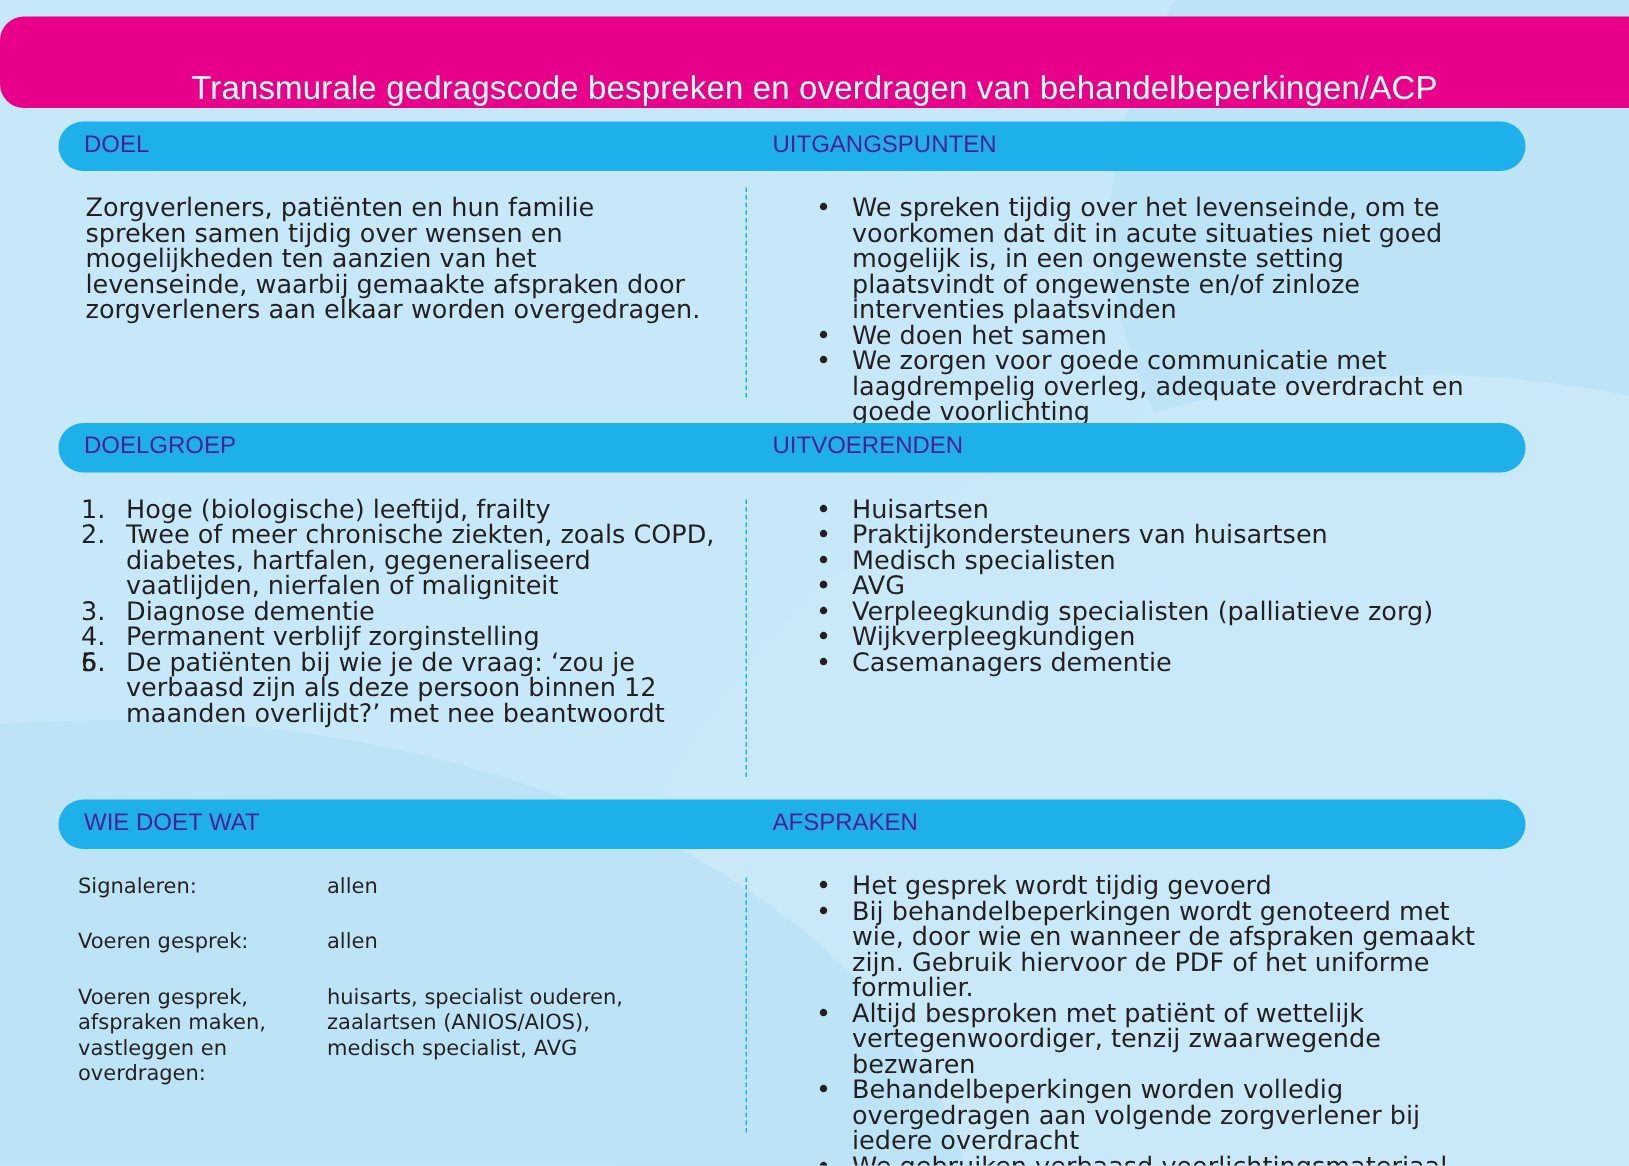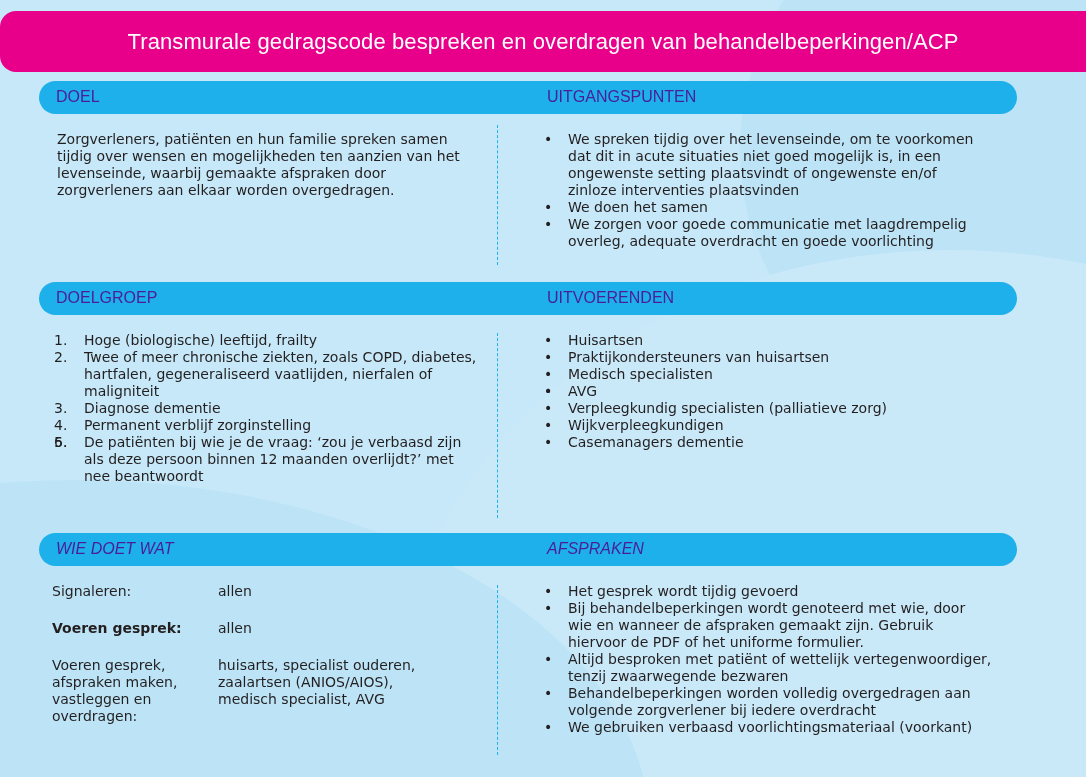--- a/index.html
+++ b/index.html
@@ -17,42 +17,42 @@
     position: absolute; left: 400px; top: 250px; width: 1100px; height: 900px;
     border-radius: 50%; background: #c9e9f9;
   }
   .bg-shape3 {
     position: absolute; left: -500px; top: 480px; width: 1150px; height: 700px;
     border-radius: 50%; background: #bde4f6;
   }
   .title-bar {
     position: absolute; left: 0; top: 11px; width: 1086px; height: 61px;
     background: #e8008a; border-radius: 16px 0 0 16px;
-    display: flex; align-items: center; justify-content: center;
+    display: flex; align-items: flex-end; justify-content: center;
   }
   .title-bar span {
     color: #ffffff; font-family: "Liberation Sans", sans-serif;
     font-size: 22px; letter-spacing: 0.1px;
   }
   .band {
     position: absolute; left: 39px; width: 978px; height: 33px;
     background: #1db0eb; border-radius: 17px;
   }
   .band span {
     position: absolute; top: 7px; color: #4c1d95;
     font-family: "Liberation Sans", sans-serif; font-size: 16px;
   }
   .band .l { left: 17px; }
-  .band .r { left: 508px; }
+  .band .r { left: 476px; }
   .divider {
     position: absolute; left: 497px; width: 0;
     border-left: 1.5px dashed #1db0eb;
   }
   .txt {
-    position: absolute; font-size: 14px; line-height: 17px;
+    position: absolute; font-size: 17px; line-height: 17px;
   }
   ul.bul, ol.num {
     margin: 0; padding: 0; list-style: none;
   }
   ul.bul li, ol.num li {
     position: relative; padding-left: 30px;
   }
   ul.bul li .mk, ol.num li .mk {
     position: absolute; left: 6px; top: 0;
   }
@@ -103,29 +103,29 @@
   <li><span class="mk">•</span><span>Huisartsen</span></li>
   <li><span class="mk">•</span><span>Praktijkondersteuners van huisartsen</span></li>
   <li><span class="mk">•</span><span>Medisch specialisten</span></li>
   <li><span class="mk">•</span></li>
   <li><span class="mk">•</span><span>AVG</span></li>
   <li><span class="mk">•</span><span>Verpleegkundig specialisten (palliatieve zorg)</span></li>
   <li><span class="mk">•</span><span>Wijkverpleegkundigen</span></li>
   <li><span class="mk">•</span><span>Casemanagers dementie</span></li>
 </ul>
 
-<div class="band" style="top:533px;font-style:italic;">
+<div class="band" style="top:533px;">
   <span class="l">WIE DOET WAT</span>
   <span class="r">AFSPRAKEN</span>
 </div>
 <div class="divider" style="top:585px;height:170px;"></div>
 
 <div class="row" style="left:52px;top:583px;width:140px;">Signaleren:</div>
 <div class="row" style="left:218px;top:583px;width:260px;">allen</div>
-<div class="row" style="left:52px;top:620px;width:140px;font-weight:bold;">Voeren gesprek:</div>
+<div class="row" style="left:52px;top:620px;width:140px;">Voeren gesprek:</div>
 <div class="row" style="left:218px;top:620px;width:260px;">allen</div>
 <div class="row" style="left:52px;top:657px;width:140px;">Voeren gesprek, afspraken maken, vastleggen en overdragen:</div>
 <div class="row" style="left:218px;top:657px;width:215px;">huisarts, specialist ouderen, zaalartsen (ANIOS/AIOS), medisch specialist, AVG</div>
 
 <ul class="bul txt" style="left:538px;top:583px;width:455px;">
   <li><span class="mk">•</span><span>Het gesprek wordt tijdig gevoerd</span></li>
   <li><span class="mk">•</span><span>Bij behandelbeperkingen wordt genoteerd met wie, door wie en wanneer de afspraken gemaakt zijn. Gebruik hiervoor de PDF of het uniforme formulier.</span></li>
   <li><span class="mk">•</span><span>Altijd besproken met patiënt of wettelijk vertegenwoordiger, tenzij zwaarwegende bezwaren</span></li>
   <li><span class="mk">•</span><span>Behandelbeperkingen worden volledig overgedragen aan volgende zorgverlener bij iedere overdracht</span></li>
   <li><span class="mk">•</span><span>We gebruiken verbaasd voorlichtingsmateriaal (voorkant)</span></li>

